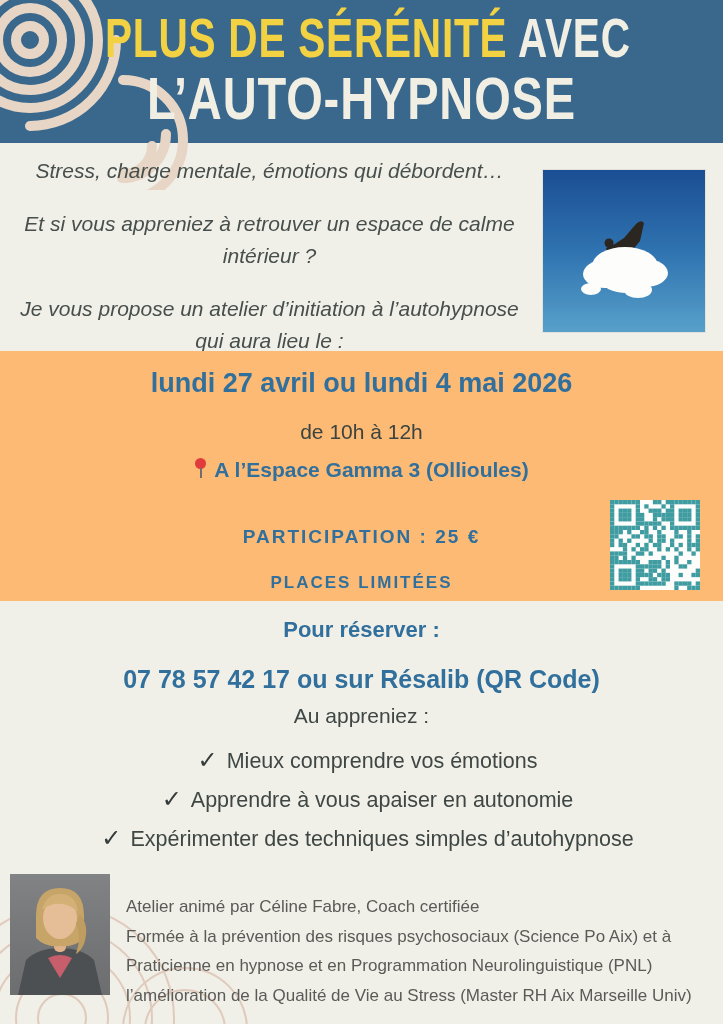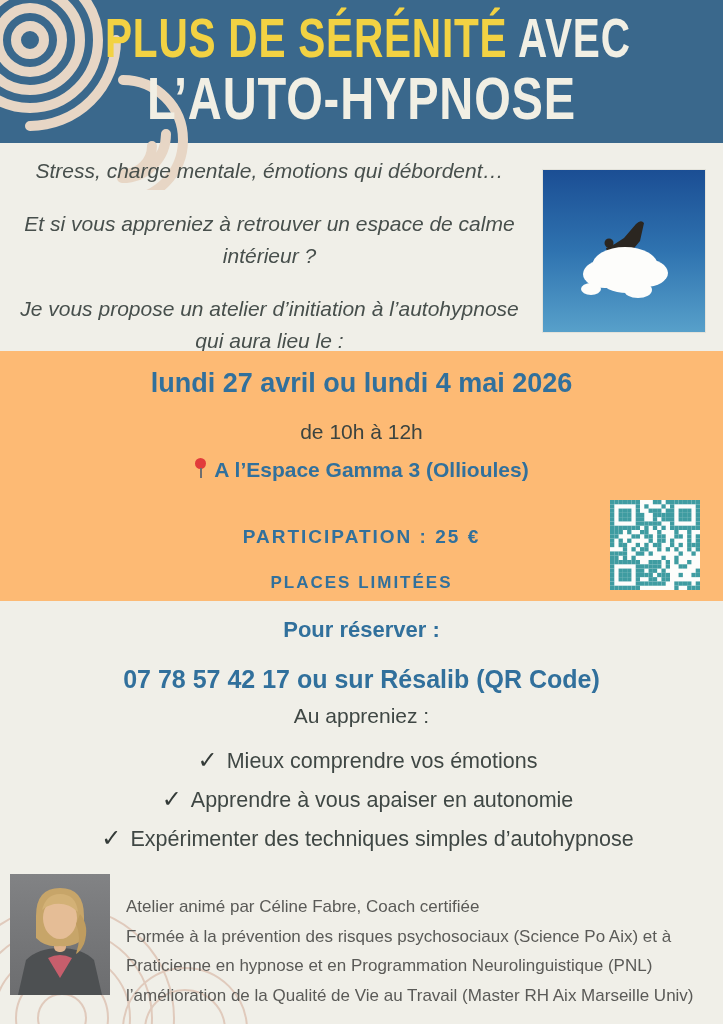--- a/index.html
+++ b/index.html
@@ -403,17 +403,17 @@
       <ellipse cx="50" cy="44" rx="17" ry="21" fill="#e5bd96"></ellipse>
 
       <path d="M32 36 Q36 20 50 20 Q66 20 68 38 Q58 28 44 30 Q36 32 32 36 Z" fill="#d3b176"></path>
 
       <path d="M70 40 Q80 52 74 70 Q70 78 66 80 Q72 62 66 50 Z" fill="#bf9c5f"></path>
     </svg>
     <div class="bio">
       <div>Atelier animé par Céline Fabre, Coach certifiée</div>
       <div>Formée à la prévention des risques psychosociaux (Science Po Aix) et à</div>
       <div>Praticienne en hypnose et en Programmation Neurolinguistique (PNL)</div>
-      <div>l’amélioration de la Qualité de Vie au Travail (Master RH Aix Marseille Univ)</div>
+      <div>l’amélioration de la Qualité de Vie au Stress (Master RH Aix Marseille Univ)</div>
     </div>
   </div>
 
 </div>
 
 </body></html>

